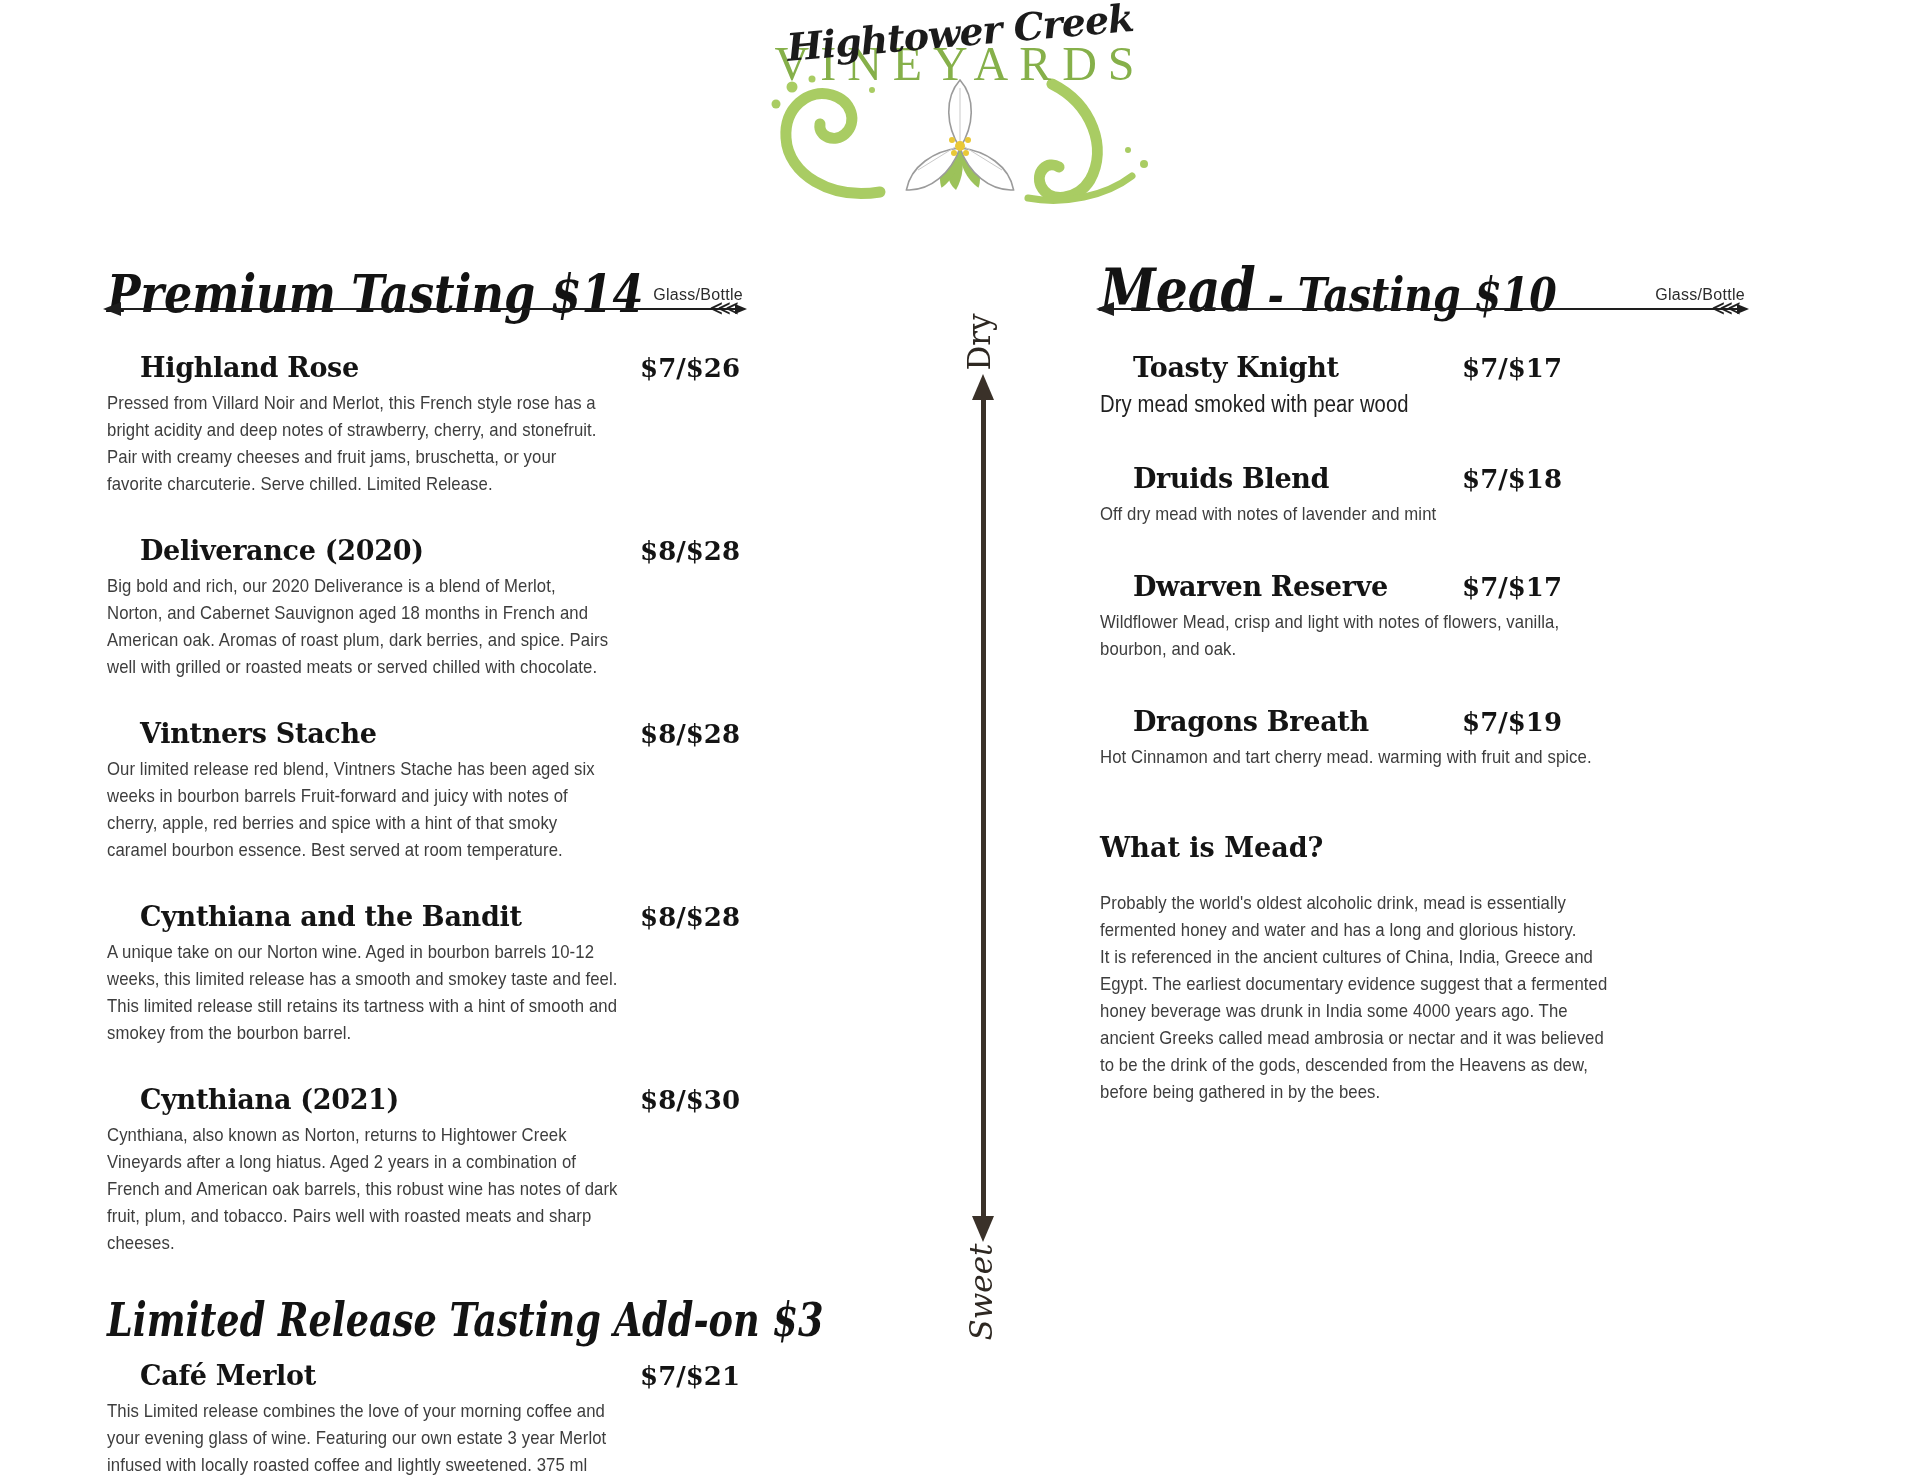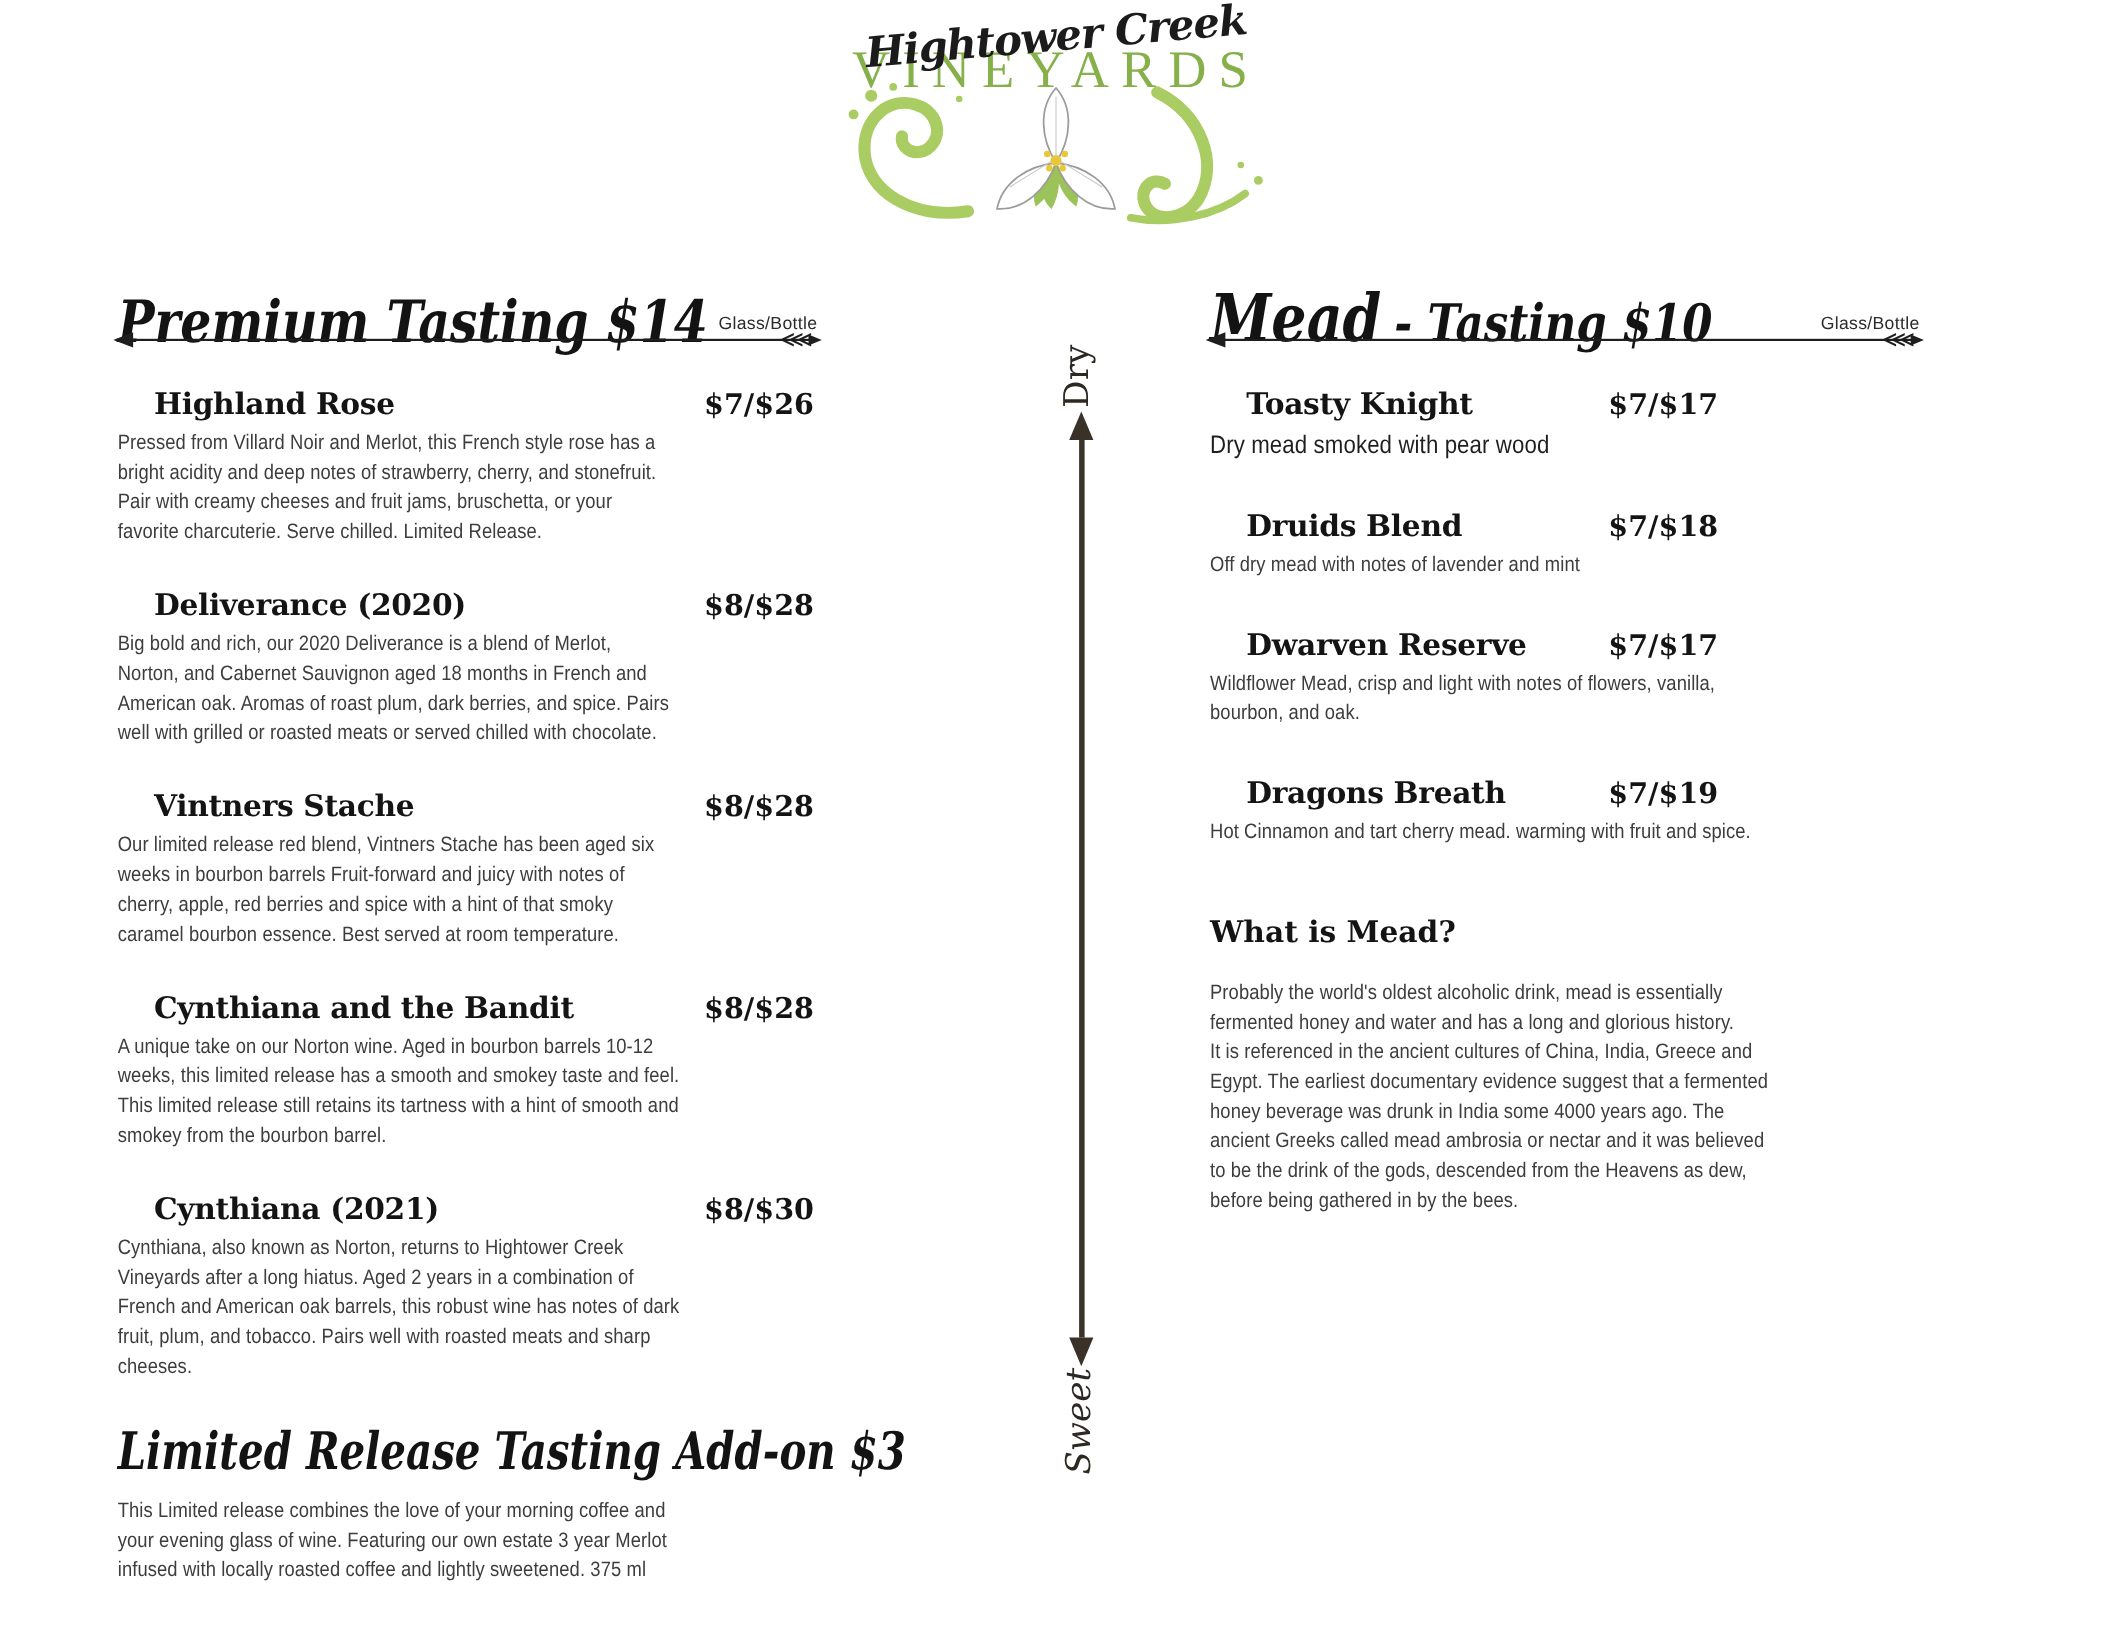--- a/index.html
+++ b/index.html
@@ -197,20 +197,24 @@
 fruit, plum, and tobacco. Pairs well with roasted meats and sharp
 cheeses.</div>
       </div>
     </div>
 
     <div class="addon-head">
       <span class="squeeze-narrow">Limited Release Tasting Add-on $3</span>
     </div>
 
     <div class="menu-item">
+      <div class="item-row">
+        <span class="item-name">Café Merlot</span>
+        <span class="item-price">$7/$21</span>
+      </div>
       <div class="desc">This Limited release combines the love of your morning coffee and
 your evening glass of wine. Featuring our own estate 3 year Merlot
 infused with locally roasted coffee and lightly sweetened. 375 ml</div>
     </div>
   </div>
 
   <div class="vlabel vlabel-dry">
     <span>Dry</span>
   </div>
   <div class="scale-arrow-up"></div>

